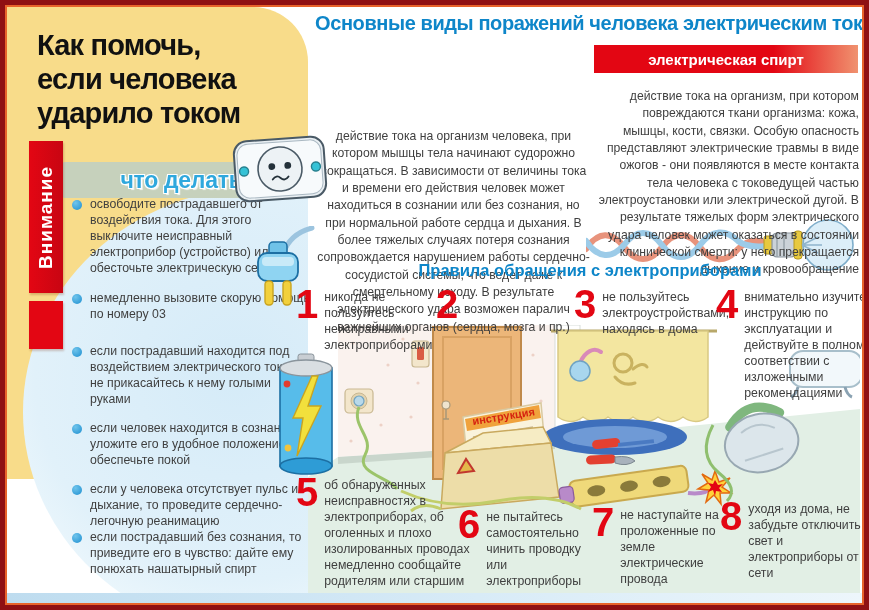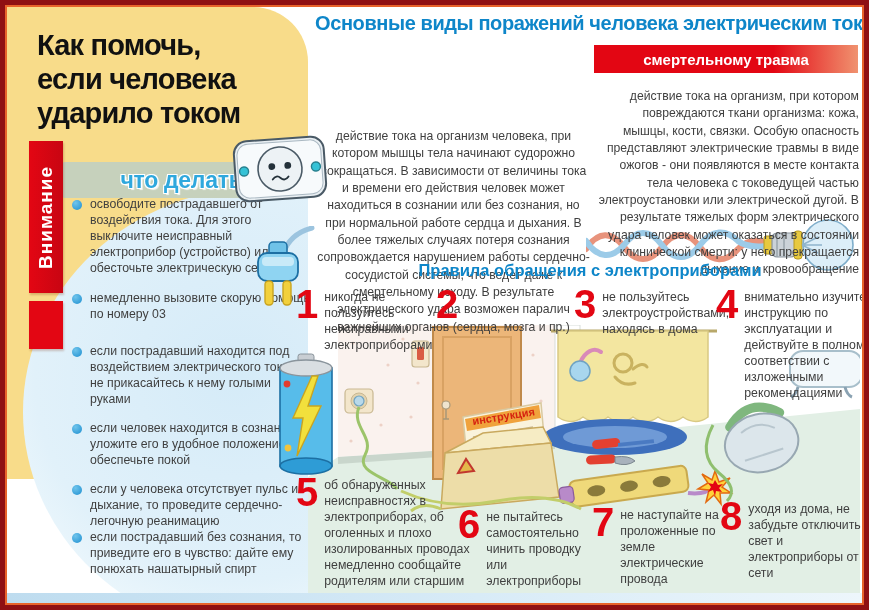--- a/index.html
+++ b/index.html
@@ -144,21 +144,21 @@
     <rect x="22" y="2" width="16" height="9" rx="2.5" fill="#C9CED3" stroke="#8A949C" stroke-width="1"></rect>
     <rect x="4" y="16" width="52" height="98" fill="#57BCEA" stroke="#1C6FA3" stroke-width="1.6"></rect>
     <ellipse cx="30" cy="16" rx="26" ry="8" fill="#D9DEE2" stroke="#8A949C" stroke-width="1.4"></ellipse>
     <ellipse cx="30" cy="114" rx="26" ry="8" fill="#2E9CD6" stroke="#1C6FA3" stroke-width="1.6"></ellipse>
     <polygon points="36,24 17,66 27,66 21,104 45,54 32,54 42,24" fill="#F2E03C" stroke="#C9A420" stroke-width="1.4"></polygon>
     <circle cx="11" cy="32" r="3.4" fill="#E23B2E"></circle>
     <circle cx="12" cy="96" r="3.4" fill="#F2C43C"></circle>
   </svg>
 
   <div class="main-title">Основные виды поражений человека электрическим током</div>
-  <div class="banner">смертельному травма</div>
+  <div class="banner">электрическая спирт</div>
   <div class="col-left">действие тока на организм человека, при котором мышцы тела начинают судорожно сокращаться. В зависимости от величины тока и времени его действия человек может находиться в сознании или без сознания, но при нормальной работе сердца и дыхания. В более тяжелых случаях потеря сознания сопровождается нарушением работы сердечно-сосудистой системы, что ведет даже к смертельному исходу. В результате электрического удара возможен паралич важнейших органов (сердца, мозга и пр.)</div>
   <div class="col-right">действие тока на организм, при котором повреждаются ткани организма: кожа, мышцы, кости, связки. Особую опасность представляют электрические травмы в виде ожогов - они появляются в месте контакта тела человека с токоведущей частью электроустановки или электрической дугой. В результате тяжелых форм электрического удара человек может оказаться в состоянии клинической смерти: у него прекращается дыхание и кровообращение</div>
 
   <svg class="bulb-ill" viewBox="0 0 274 54">
     <path d="M0,30 C12,12 26,12 38,28 C50,44 64,44 76,28 C88,12 102,12 114,28 C126,44 140,44 152,30 C160,22 170,20 180,24" fill="none" stroke="#E8937C" stroke-width="6" stroke-linecap="round"></path>
     <path d="M0,22 C12,40 26,40 38,26 C50,10 64,10 76,26 C88,42 102,42 114,26 C126,10 140,10 152,22 C160,28 170,28 180,27" fill="none" stroke="#9CCBE8" stroke-width="6" stroke-linecap="round"></path>
     <rect x="178" y="17" width="9" height="18" rx="2" fill="#E8C93F" stroke="#B89A20" stroke-width="1"></rect>
     <rect x="186" y="14" width="24" height="24" rx="5" fill="#CBD2D8" stroke="#8A949C" stroke-width="1.2"></rect>
     <line x1="191" y1="14" x2="191" y2="38" stroke="#9AA4AC" stroke-width="1.5"></line>
     <line x1="198" y1="14" x2="198" y2="38" stroke="#9AA4AC" stroke-width="1.5"></line>

